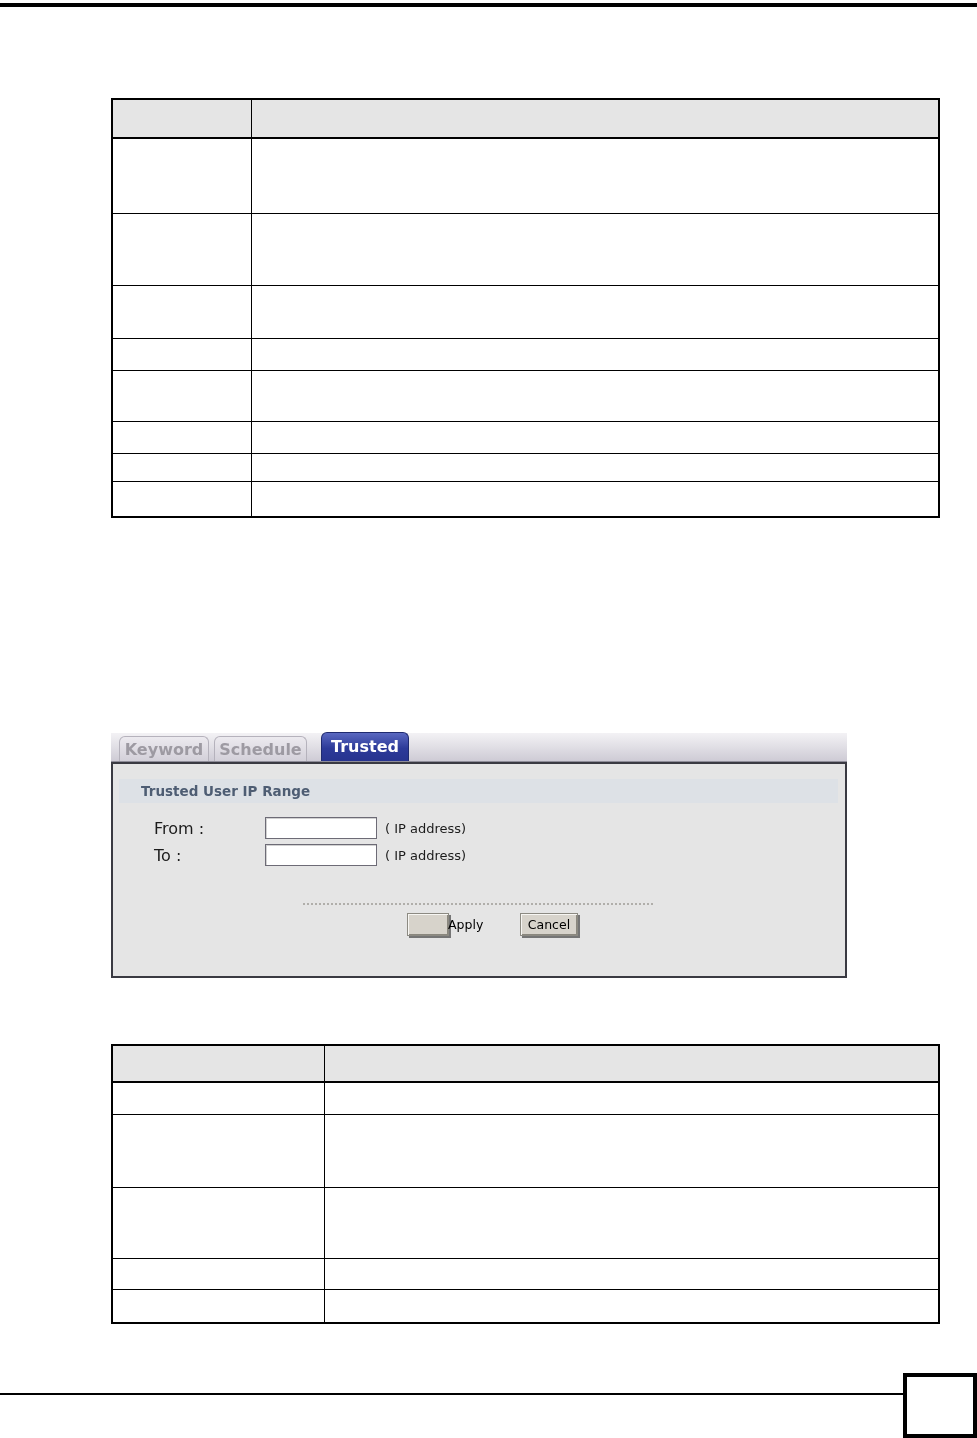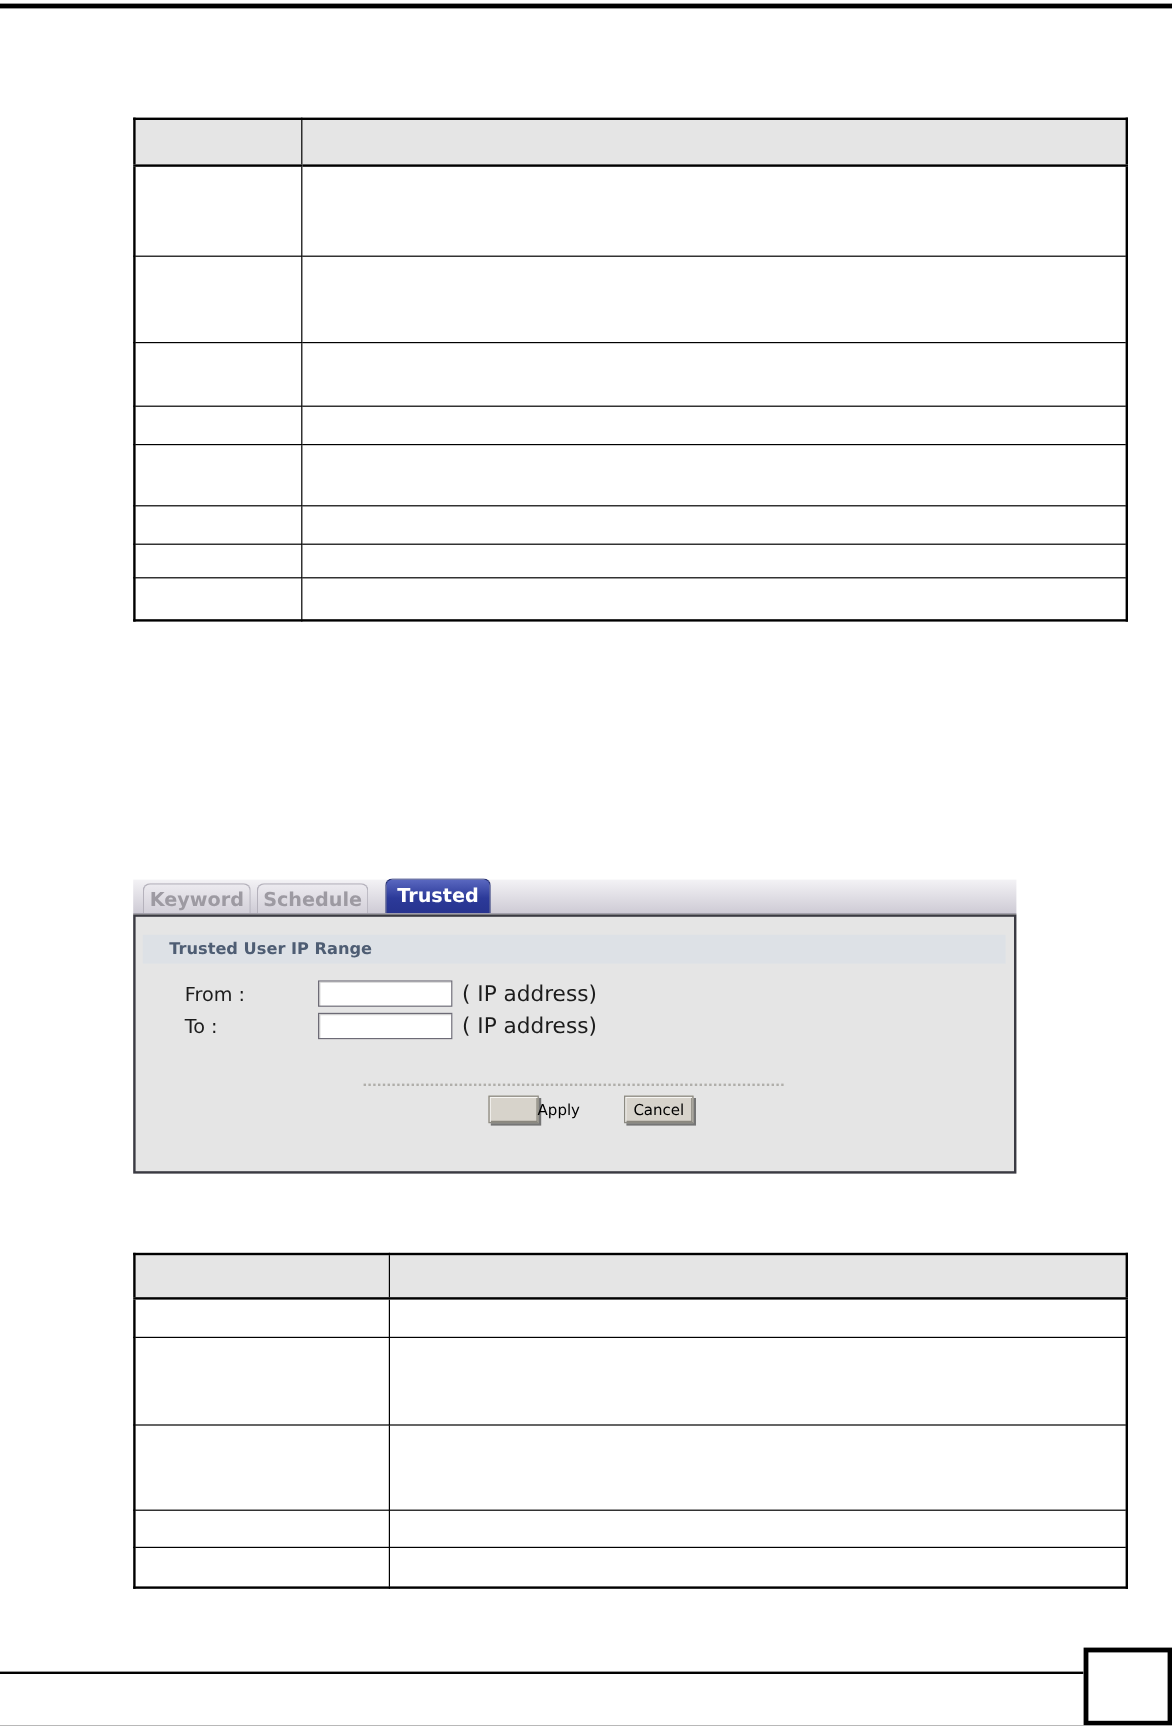--- a/index.html
+++ b/index.html
@@ -71,21 +71,21 @@
   .lbl-from { top:54px; }
   .lbl-to   { top:81px; }
   .ip-input {
     position:absolute; left:152px; width:112px; height:22px;
     background:#fff; border:1px solid #6d6b76;
     box-shadow:inset 1px 1px 0 rgba(0,0,0,0.18);
     font-size:12px; padding:0 3px; font-family:"DejaVu Sans", sans-serif;
   }
   .inp-from { top:53px; }
   .inp-to   { top:80px; }
-  .ip-hint { position:absolute; left:272px; color:#1c1c1c; font-size:18px; line-height:22px; }
+  .ip-hint { position:absolute; left:272px; color:#1c1c1c; font-size:13px; line-height:22px; }
   .hint-from { top:54px; }
   .hint-to   { top:81px; }
   .dotted-sep {
     position:absolute; left:190px; top:139px; width:350px; height:0;
     border-top:2px dotted #b0aeaa;
   }
   .btn {
     position:absolute; top:149px; height:23px; background:#d7d3cb; color:#000;
     font-size:12.5px; font-family:"DejaVu Sans", sans-serif;
     border:1px solid #8c8a82;

